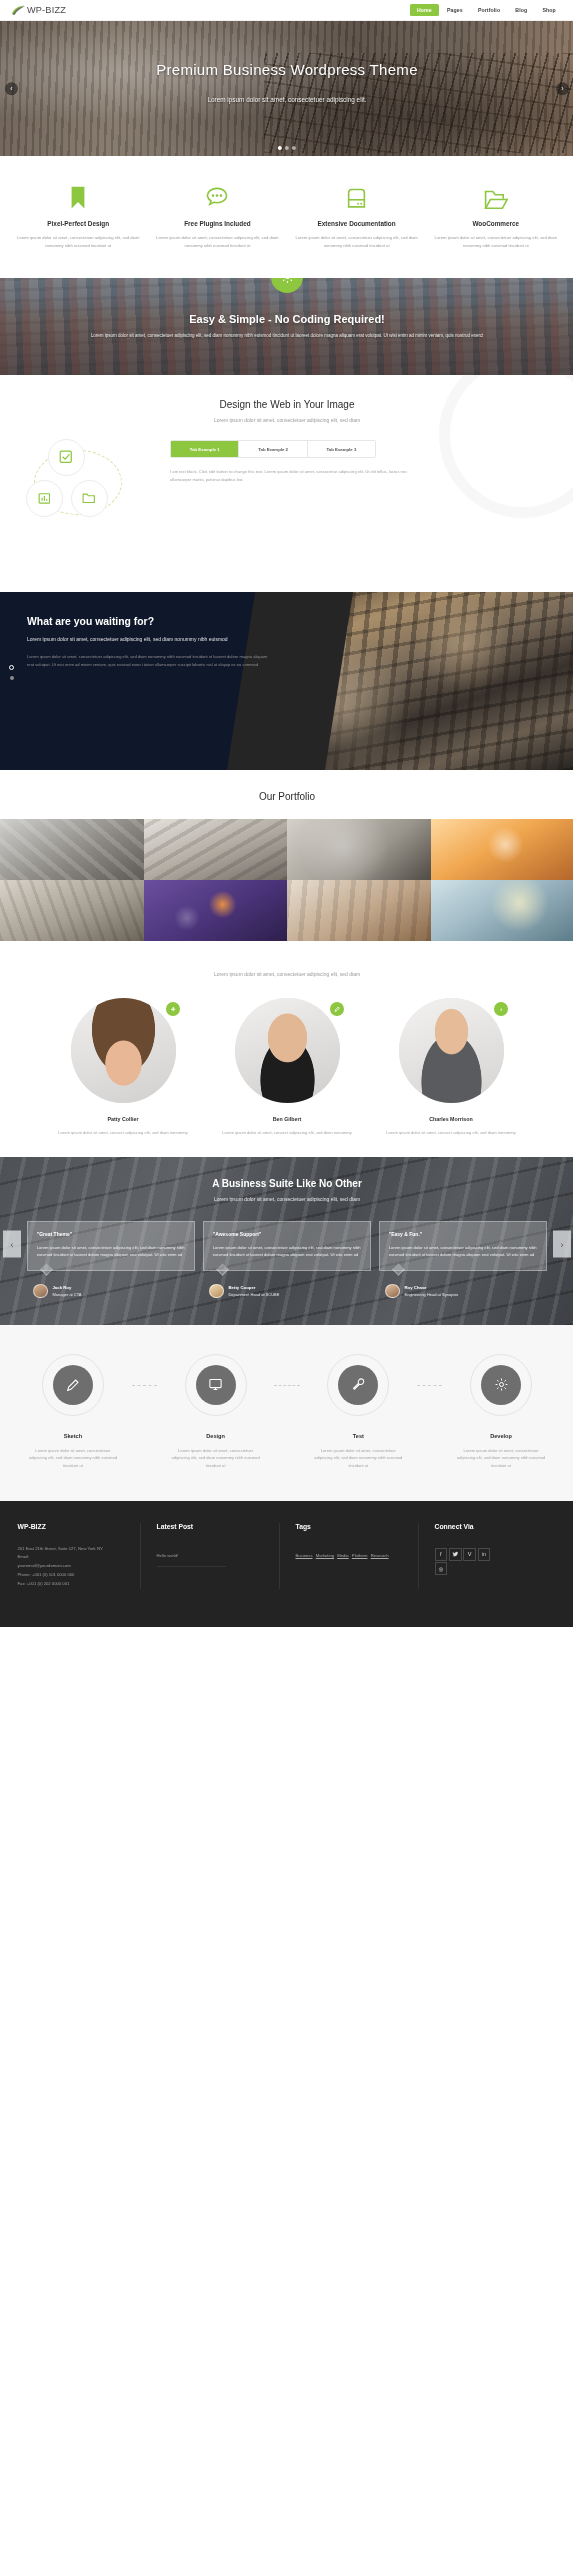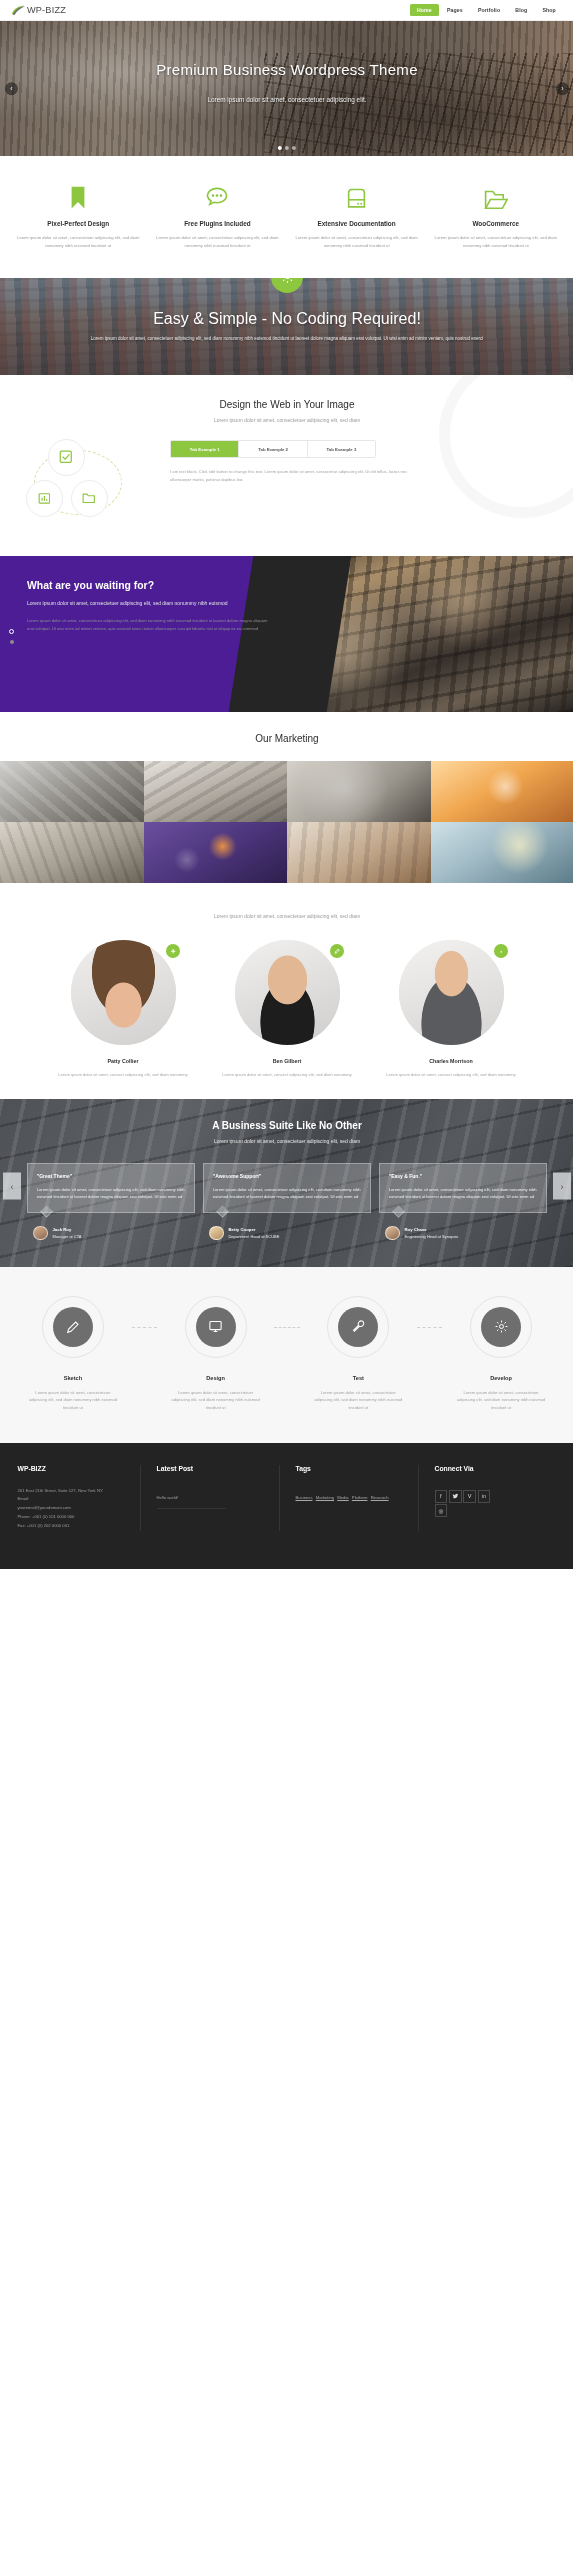--- a/index.html
+++ b/index.html
@@ -93,21 +93,21 @@
   .parallax::after{
     content:""; position:absolute; inset:0; background:linear-gradient(rgba(40,50,60,.33),rgba(40,50,60,.40));
   }
   .gear-badge {
     position:absolute; top:-17.5px; left:50%; transform:translateX(-50%);
     width:32px; height:32px; border-radius:50%; background:#8dc63f; z-index:8;
     display:flex; align-items:center; justify-content:center;
   }
   .parallax-inner { position:relative; z-index:6; height:100%; display:flex;
     flex-direction:column; align-items:center; justify-content:center; text-align:center; padding:0 19px; }
-  .parallax h2 { font-size:16px; font-weight:normal; color:#fff; text-shadow:0 0.8px 2.4px rgba(0,0,0,.35); }
+  .parallax h2 { font-size:11px; font-weight:bold; color:#fff; text-shadow:0 0.8px 2.4px rgba(0,0,0,.35); }
   .parallax p { font-size:4.5px; color:#eee; line-height:1.9; margin-top:6.4px; max-width:478px;
     text-shadow:0 0.8px 1.6px rgba(0,0,0,.4); }
 
   
   .tabsec { position:relative; padding:24px 0 29px; background:#fff; overflow:hidden; }
   .tabsec .swirl { position:absolute; right:-32px; top:-24px; width:167px; height:167px;
     border:11px solid #f7f7f7; border-radius:50%; }
   .sec-title { text-align:center; font-size:10px; font-weight:normal; color:#2d2d2d; }
   .sec-sub { text-align:center; font-size:5px; color:#9b9b9b; margin-top:6.4px; }
   .tab-body { display:flex; gap:9.6px; padding:0 17.5px; margin-top:16px; position:relative; z-index:3; }
@@ -121,21 +121,21 @@
     border:0.8px dashed #cfe09a; border-radius:50%; }
   .tab-right { flex:1; padding-top:1.6px; }
   .tab-strip { display:flex; border:0.8px solid #e6e6e6; border-radius:1.6px; overflow:hidden; width:206px; }
   .tab-strip div { flex:1; text-align:center; font-size:4.3px; font-weight:bold; color:#555;
     padding:5.6px 1.6px; border-right:0.8px solid #e6e6e6; background:#fff; cursor:pointer; }
   .tab-strip div:last-child { border-right:none; }
   .tab-strip div.on { background:#8dc63f; color:#fff; }
   .tab-text { font-size:4.1px; color:#a3a3a3; line-height:1.9; margin-top:9.6px; max-width:255px; }
 
   
-  .darksec { display:flex; height:156px; background:#4c1d95; position:relative; overflow:hidden; }
+  .darksec { display:flex; height:178px; background:#0f172a; position:relative; overflow:hidden;margin-top:36px; }
   .darksec .left { width:50%; padding:24px 14.3px 0 27px; position:relative; z-index:4; }
   .darksec h2 { font-size:10.4px; color:#fff; font-weight:bold; }
   .darksec .lead { font-size:5px; color:#e2e2e2; line-height:1.85; margin-top:8.8px; }
   .darksec .body { font-size:4.1px; color:#8f8f8f; line-height:1.95; margin-top:8.8px; }
   .darksec .right {
     width:50%; position:relative;
     background:
       linear-gradient(rgba(20,20,20,.18),rgba(20,20,20,.18)),
       linear-gradient(160deg,#6b5a45 0%, #caa97d 20%, #8e7c68 42%, #403832 62%, #7e6f5e 80%, #2b2723 100%);
   }
@@ -377,21 +377,21 @@
       <div class="body">Lorem ipsum dolor sit amet, consectetuer adipiscing elit, sed diam nonummy nibh euismod tincidunt ut laoreet dolore magna aliquam erat volutpat. Ut wisi enim ad minim veniam, quis nostrud exerci tation ullamcorper suscipit lobortis nisl ut aliquip ex ea commod</div>
     </div>
     <div class="dark-dots">
       <i></i>
       <i class="off"></i>
     </div>
     <div class="right"></div>
   </div>
 
   <div class="portfolio">
-    <div class="sec-title">Our Marketing</div>
+    <div class="sec-title">Our Portfolio</div>
     <div class="pf-grid" style="margin-top:17.5px;">
       <div class="pf" style="background:linear-gradient(150deg,#cfcfcd,#8d8a84 55%,#5e5b56);">
           <i class="ov" style="background:repeating-linear-gradient(40deg,rgba(255,255,255,.14) 0 4.8px,transparent 4.8px 14.3px);"></i>
         </div>
       <div class="pf" style="background:linear-gradient(160deg,#e6e2dc,#b3ada4 50%,#706b63);">
           <i class="ov" style="background:repeating-linear-gradient(-30deg,rgba(0,0,0,.12) 0 4px,transparent 4px 12.8px);"></i>
         </div>
       <div class="pf" style="background:linear-gradient(140deg,#d6d2cb,#9a958c 60%,#4f4b45);">
           <i class="ov" style="background:radial-gradient(circle at 40% 45%,rgba(255,255,255,.30),transparent 48%);"></i>
         </div>

